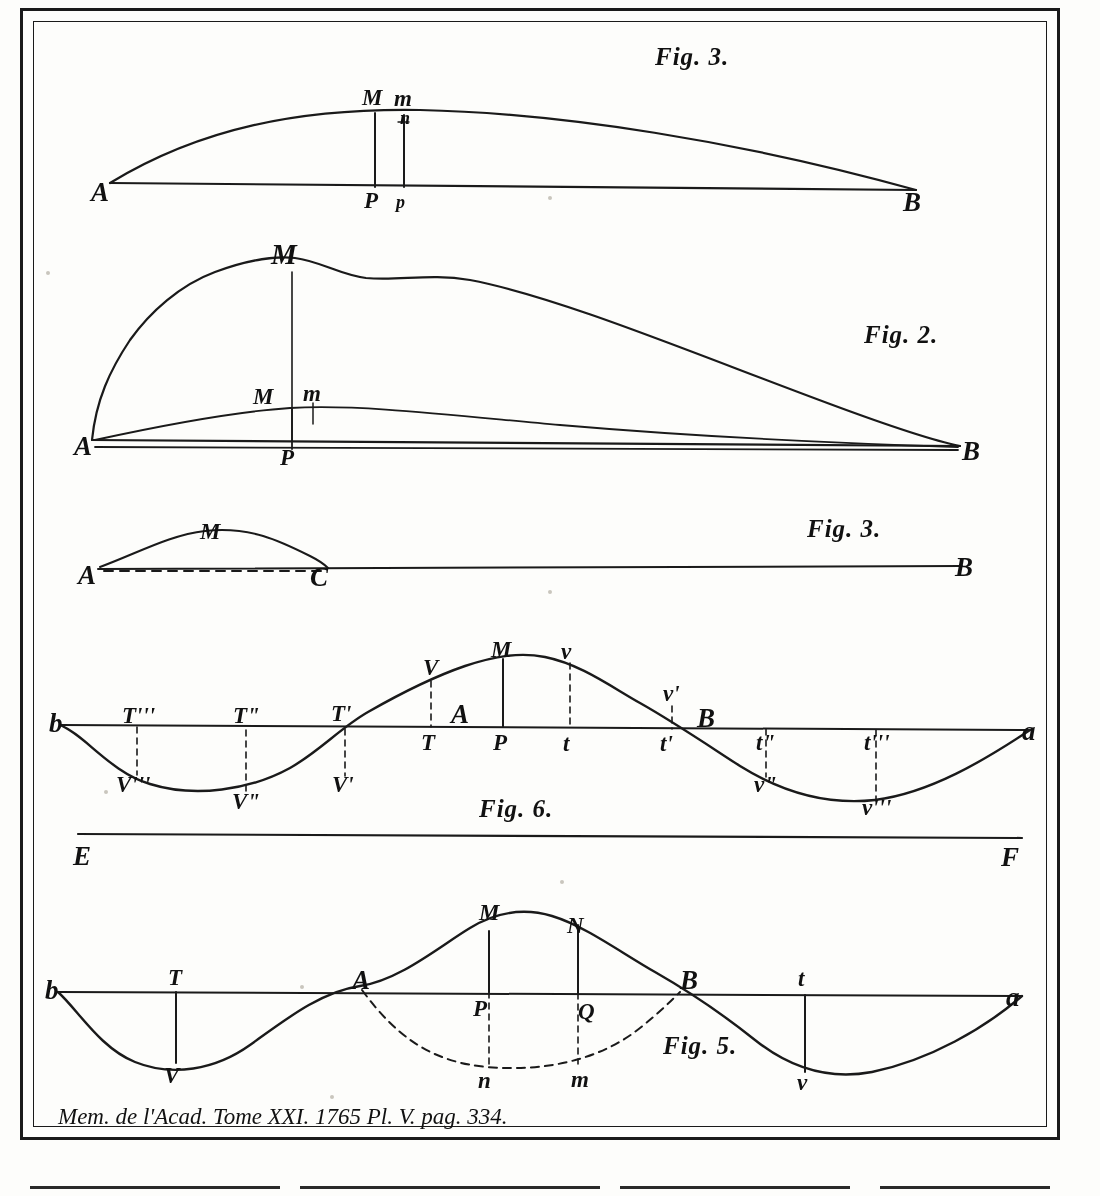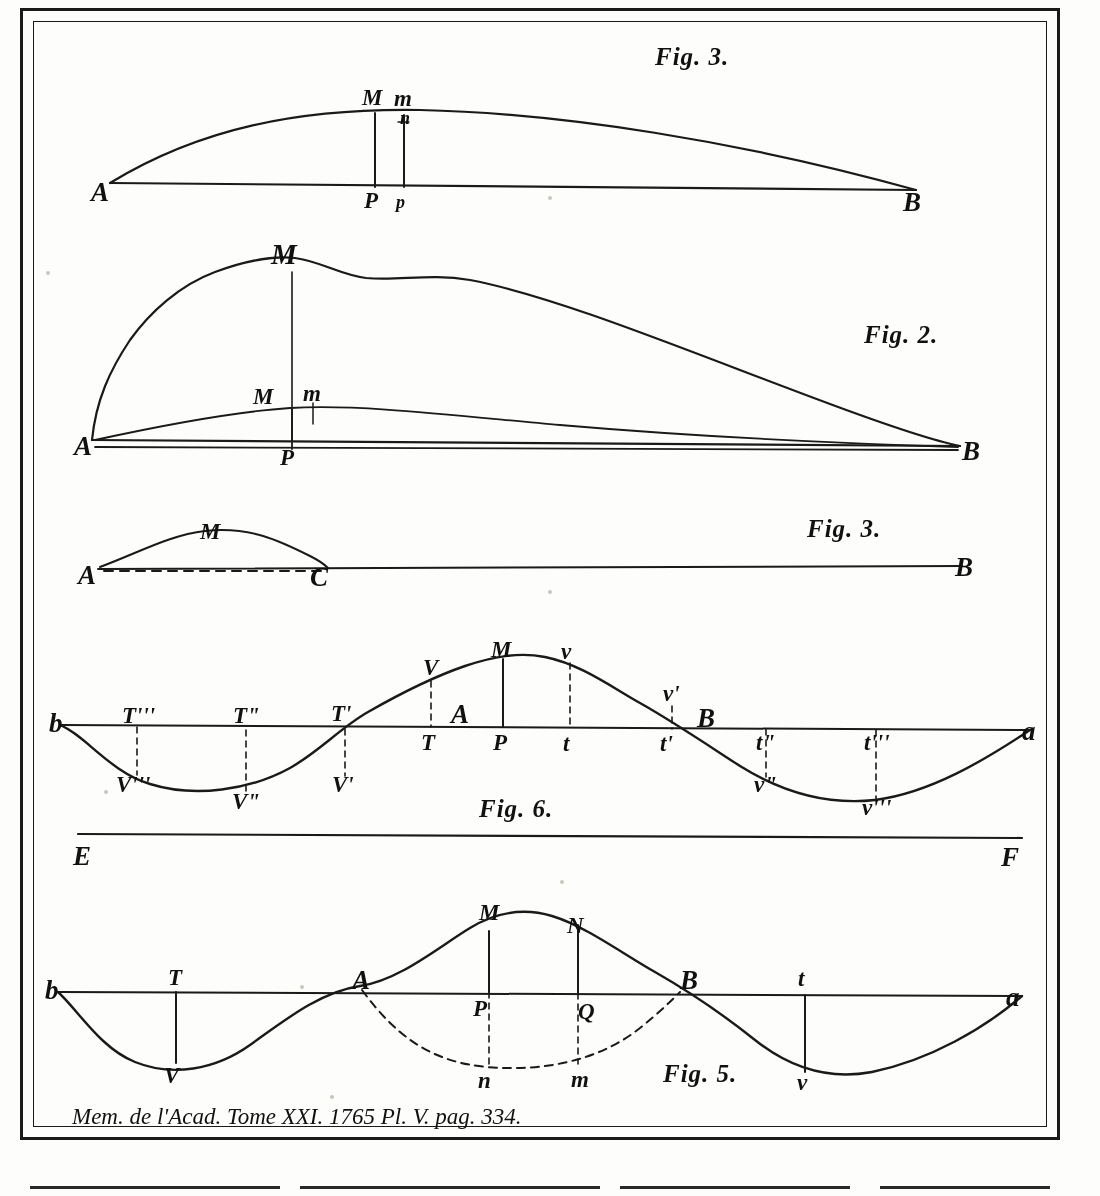--- a/index.html
+++ b/index.html
@@ -249,37 +249,37 @@
   <div class="lbl mid" style="left:754px; top:772px;">v"</div>
 
   <div class="lbl mid" style="left:122px; top:703px;">T'''</div>
   <div class="lbl mid" style="left:116px; top:772px;">V'''</div>
   <div class="lbl mid" style="left:864px; top:730px;">t'''</div>
   <div class="lbl mid" style="left:862px; top:795px;">v'''</div>
 
   <div class="lbl big" style="left:73px; top:841px;">E</div>
   <div class="lbl big" style="left:1001px; top:842px;">F</div>
 
-  <div class="figcap" style="left:663px; top:1060px;text-align:center;">Fig. 5.</div>
+  <div class="figcap" style="left:663px; top:1032px;text-align:center;">Fig. 5.</div>
   <div class="lbl big" style="left:1006px; top:982px;">a</div>
   <div class="lbl big" style="left:45px; top:975px;">b</div>
   <div class="lbl big" style="left:352px; top:965px;">A</div>
   <div class="lbl big" style="left:680px; top:965px;">B</div>
   <div class="lbl mid" style="left:479px; top:900px;">M</div>
   <div class="lbl mid" style="left:567px; top:913px;">N</div>
   <div class="lbl mid" style="left:473px; top:996px;">P</div>
   <div class="lbl mid" style="left:578px; top:999px;">Q</div>
   <div class="lbl mid" style="left:168px; top:965px;">T</div>
   <div class="lbl mid" style="left:164px; top:1063px;">V</div>
   <div class="lbl mid" style="left:798px; top:966px;">t</div>
   <div class="lbl mid" style="left:797px; top:1070px;">v</div>
   <div class="lbl mid" style="left:478px; top:1068px;">n</div>
   <div class="lbl mid" style="left:571px; top:1067px;">m</div>
 
-  <div class="credit" style="left:72px; top:1104px;font-style:italic;">Mem. de l'Acad. Tome XXI. 1765 Pl. V. pag. 334.</div>
+  <div class="credit" style="left:58px; top:1104px;font-style:italic;">Mem. de l'Acad. Tome XXI. 1765 Pl. V. pag. 334.</div>
 
   <div class="speck" style="left:548px; top:196px; width:4px; height:4px;"></div>
   <div class="speck" style="left:46px; top:271px; width:4px; height:4px;"></div>
   <div class="speck" style="left:548px; top:590px; width:4px; height:4px;"></div>
   <div class="speck" style="left:104px; top:790px; width:4px; height:4px;"></div>
   <div class="speck" style="left:560px; top:880px; width:4px; height:4px;"></div>
   <div class="speck" style="left:300px; top:985px; width:4px; height:4px;"></div>
   <div class="speck" style="left:330px; top:1095px; width:4px; height:4px;"></div>
 
   <div class="edge-mark" style="left:30px; top:1186px; width:250px;"></div>

